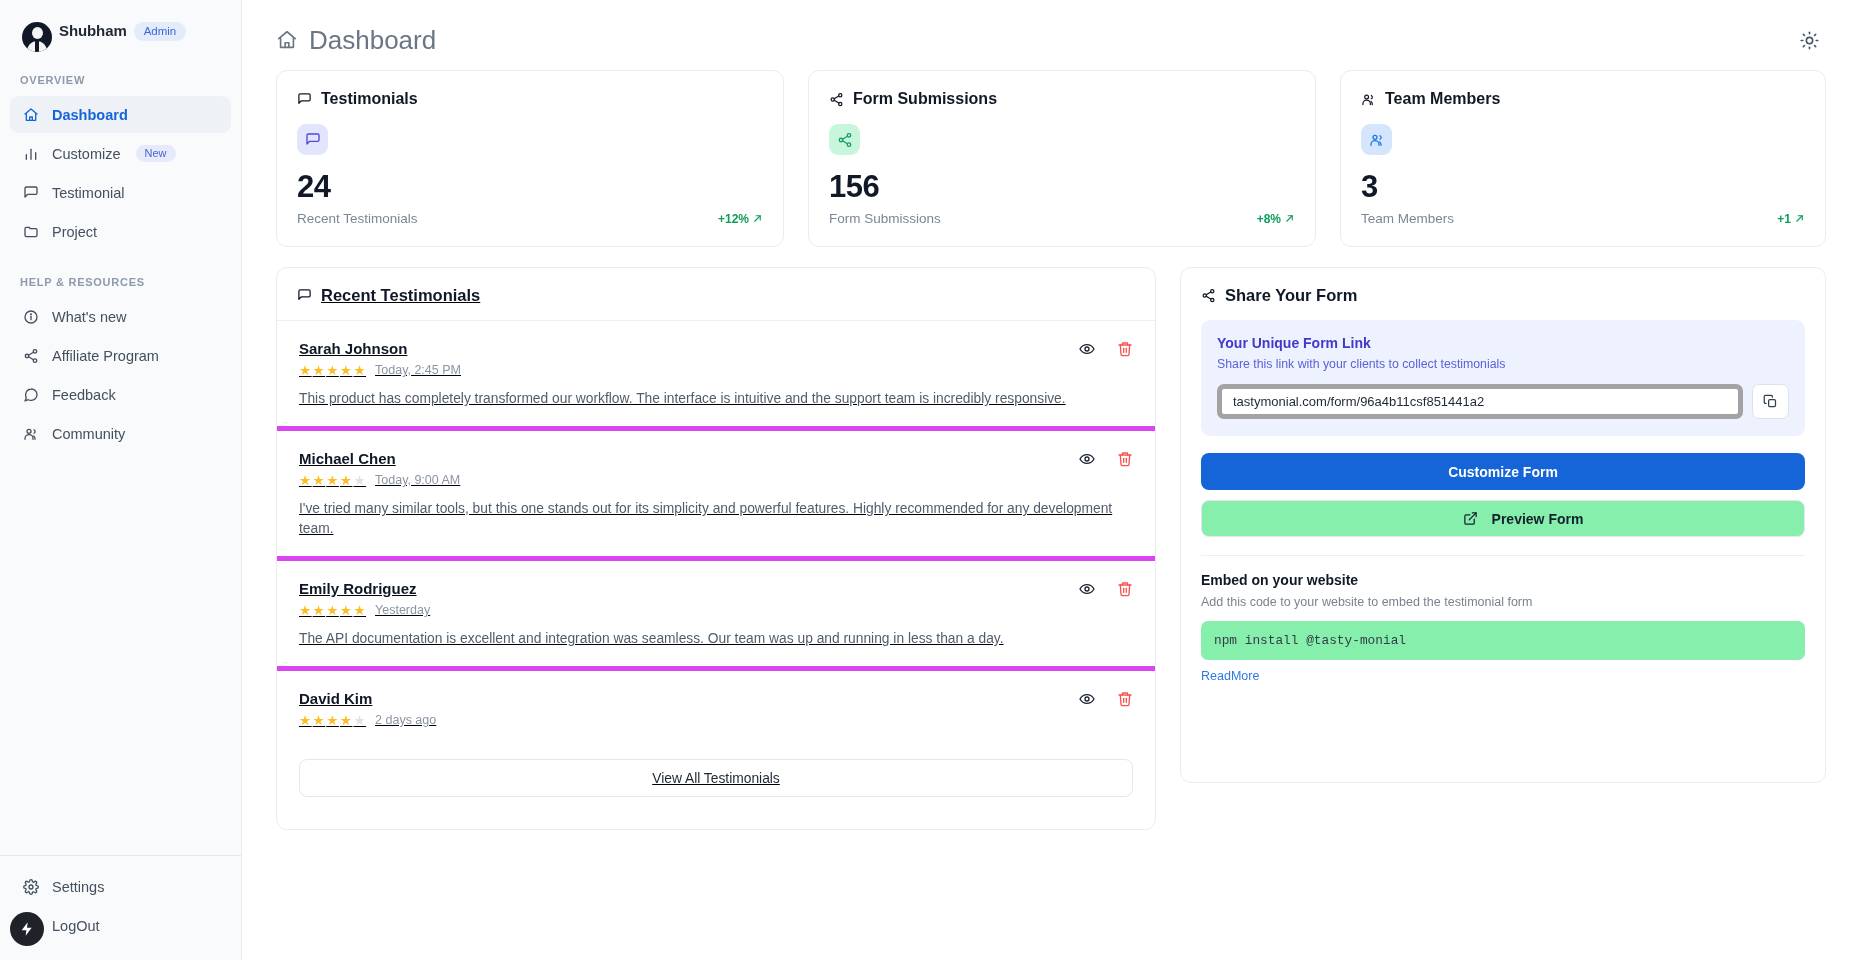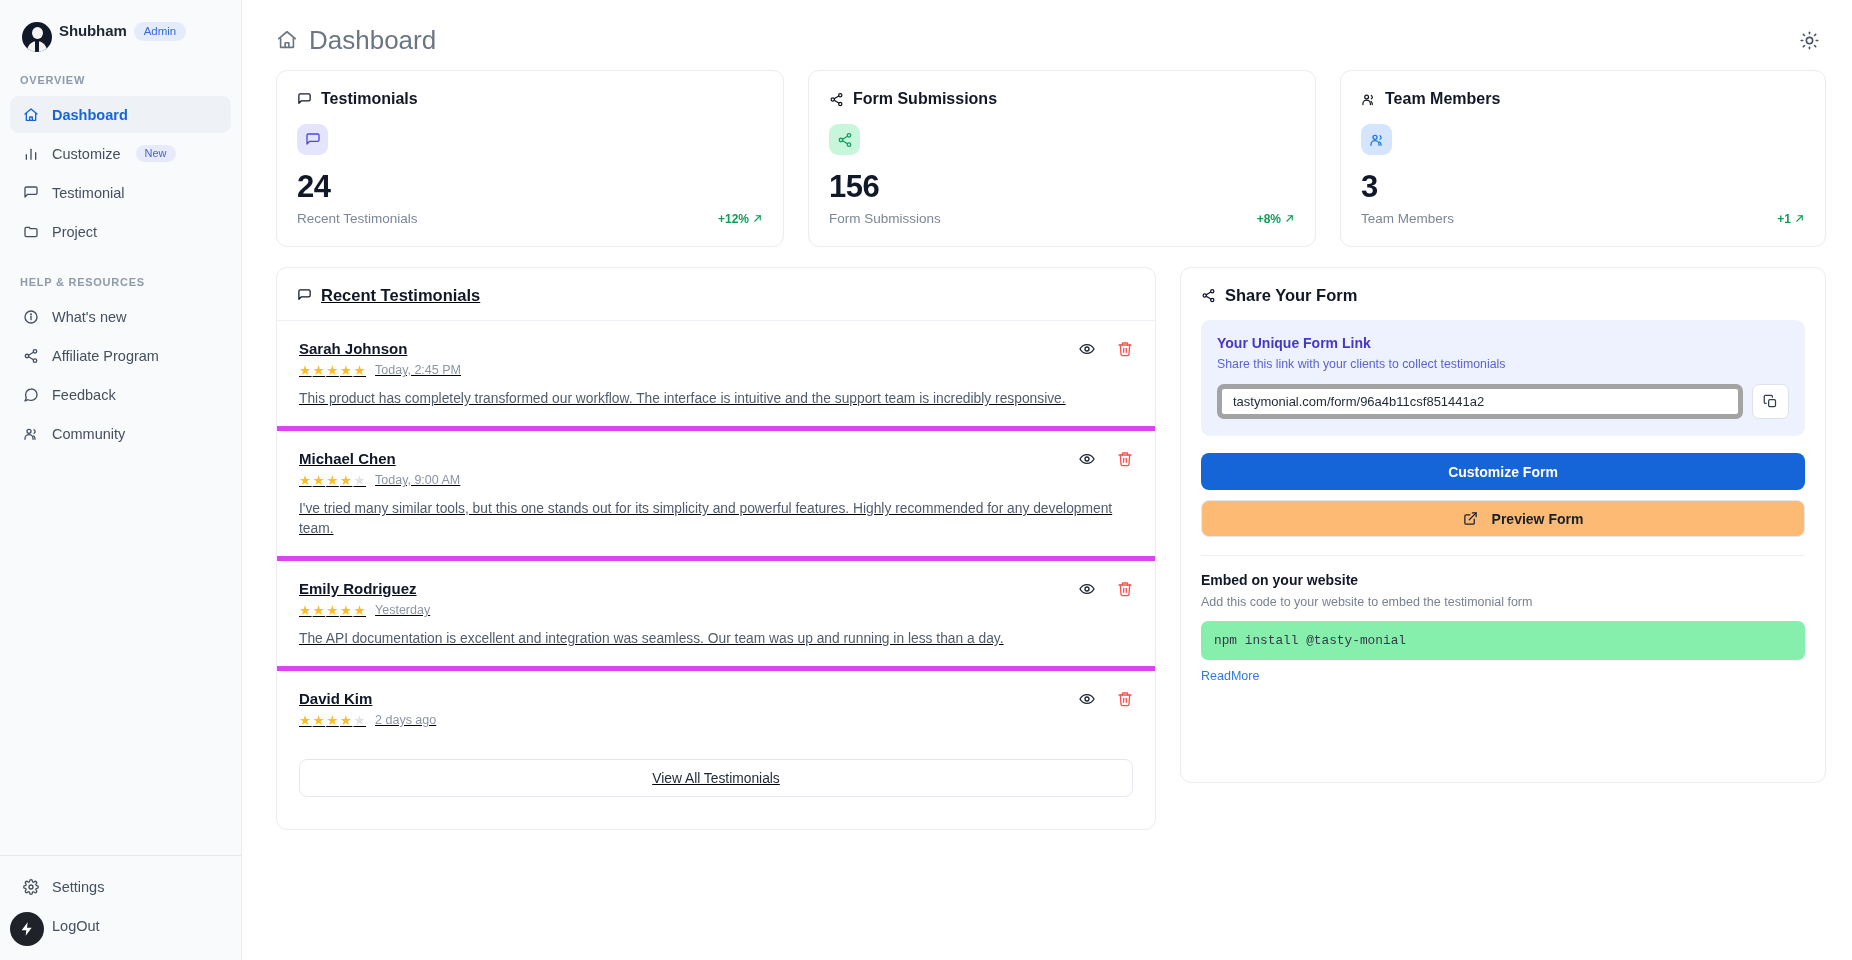--- a/index.html
+++ b/index.html
@@ -152,21 +152,21 @@
   .copy-btn {
     width: 37px; height: 35px; background: #fff; border: 1px solid #dde2ea; border-radius: 7px;
     display: flex; align-items: center; justify-content: center; cursor: pointer; color: #333c49;
   }
   .btn-primary {
     margin: 17px 20px 0; height: 37px; background: #1565d8; border-radius: 8px; border: none;
     color: #fff; font-size: 14px; font-weight: 700; width: calc(100% - 40px);
     cursor: pointer; font-family: "Liberation Sans", sans-serif;
   }
   .btn-outline {
-    margin: 10px 20px 0; height: 37px; background: #fdba74; border: 1px solid #e4e8ee; border-radius: 8px;
+    margin: 10px 20px 0; height: 37px; background: #86efac; border: 1px solid #e4e8ee; border-radius: 8px;
     color: #15202e; font-size: 14px; font-weight: 700; width: calc(100% - 40px);
     cursor: pointer; display: flex; align-items: center; justify-content: center; gap: 14px;
     font-family: "Liberation Sans", sans-serif;
     padding-left: 40px;
   }
   .embed-sep { height: 1px; background: #eceff3; margin: 18px 20px 0; }
   .embed-title { font-size: 14px; font-weight: 700; color: #111827; margin: 16px 20px 0; }
   .embed-sub { font-size: 12.5px; color: #79838f; margin: 7px 20px 0; }
   .code-box {
     margin: 12px 20px 0; background: #86efac; border-radius: 7px; padding: 12px 13px;

